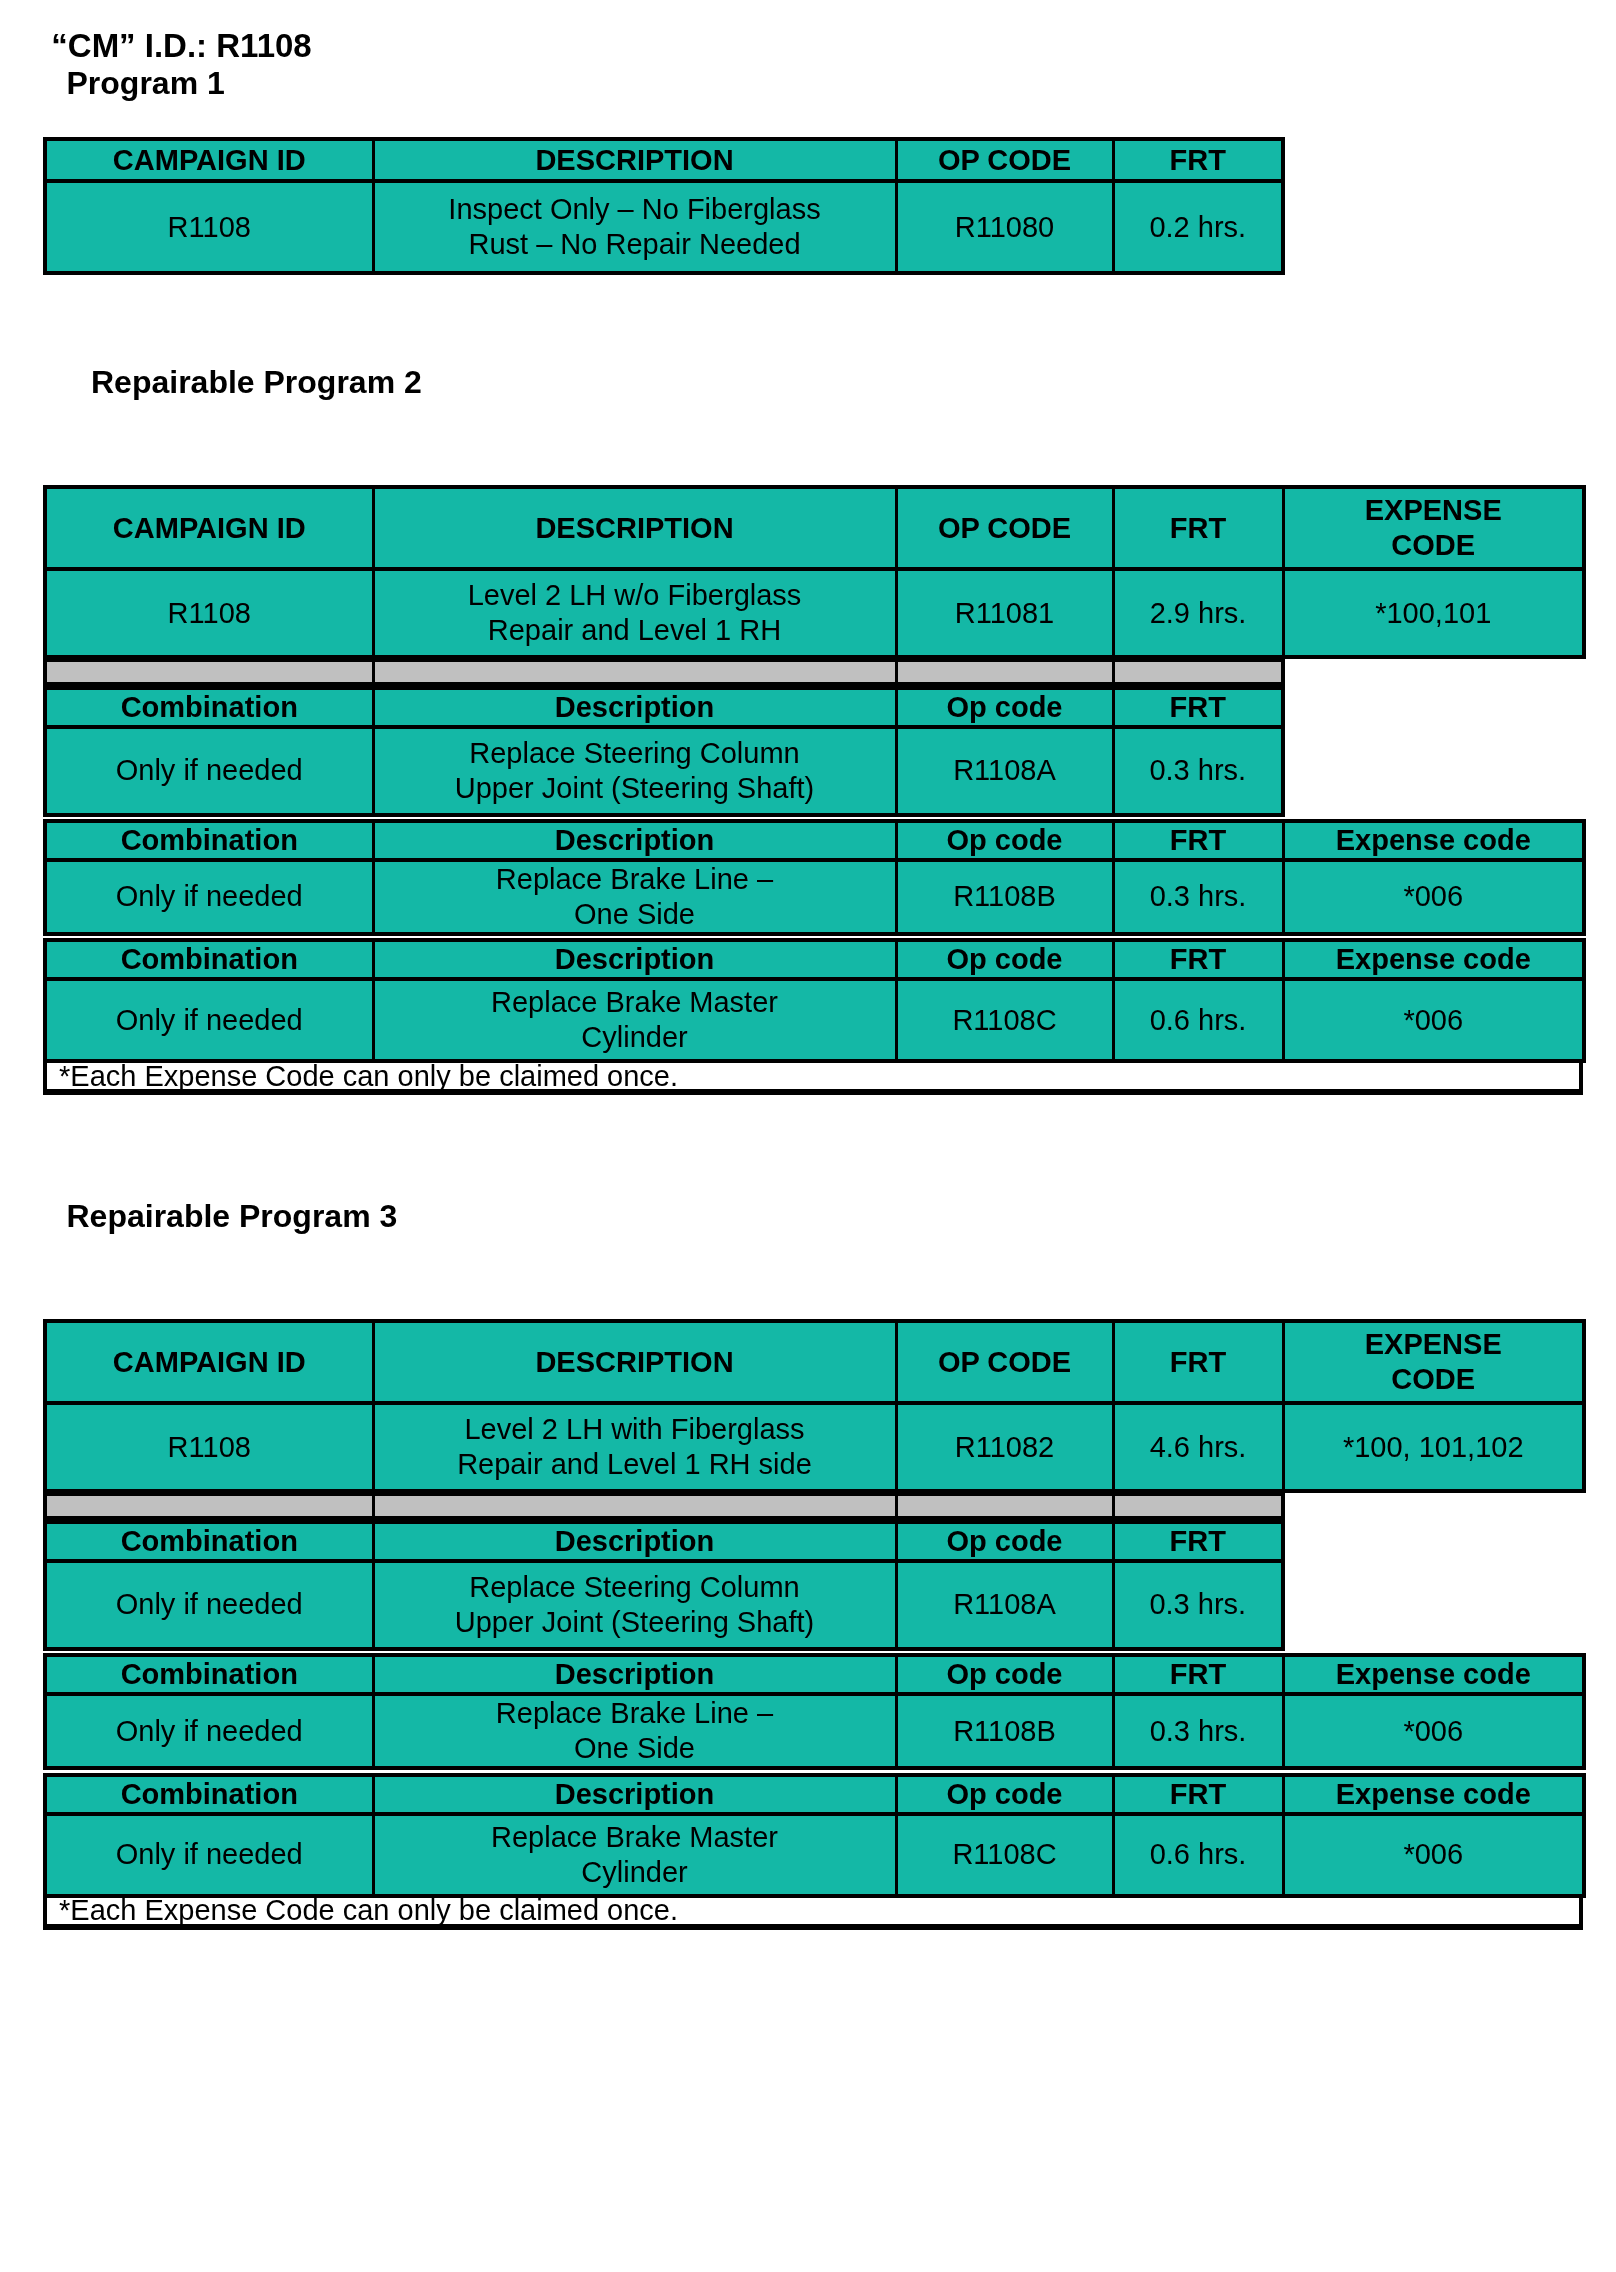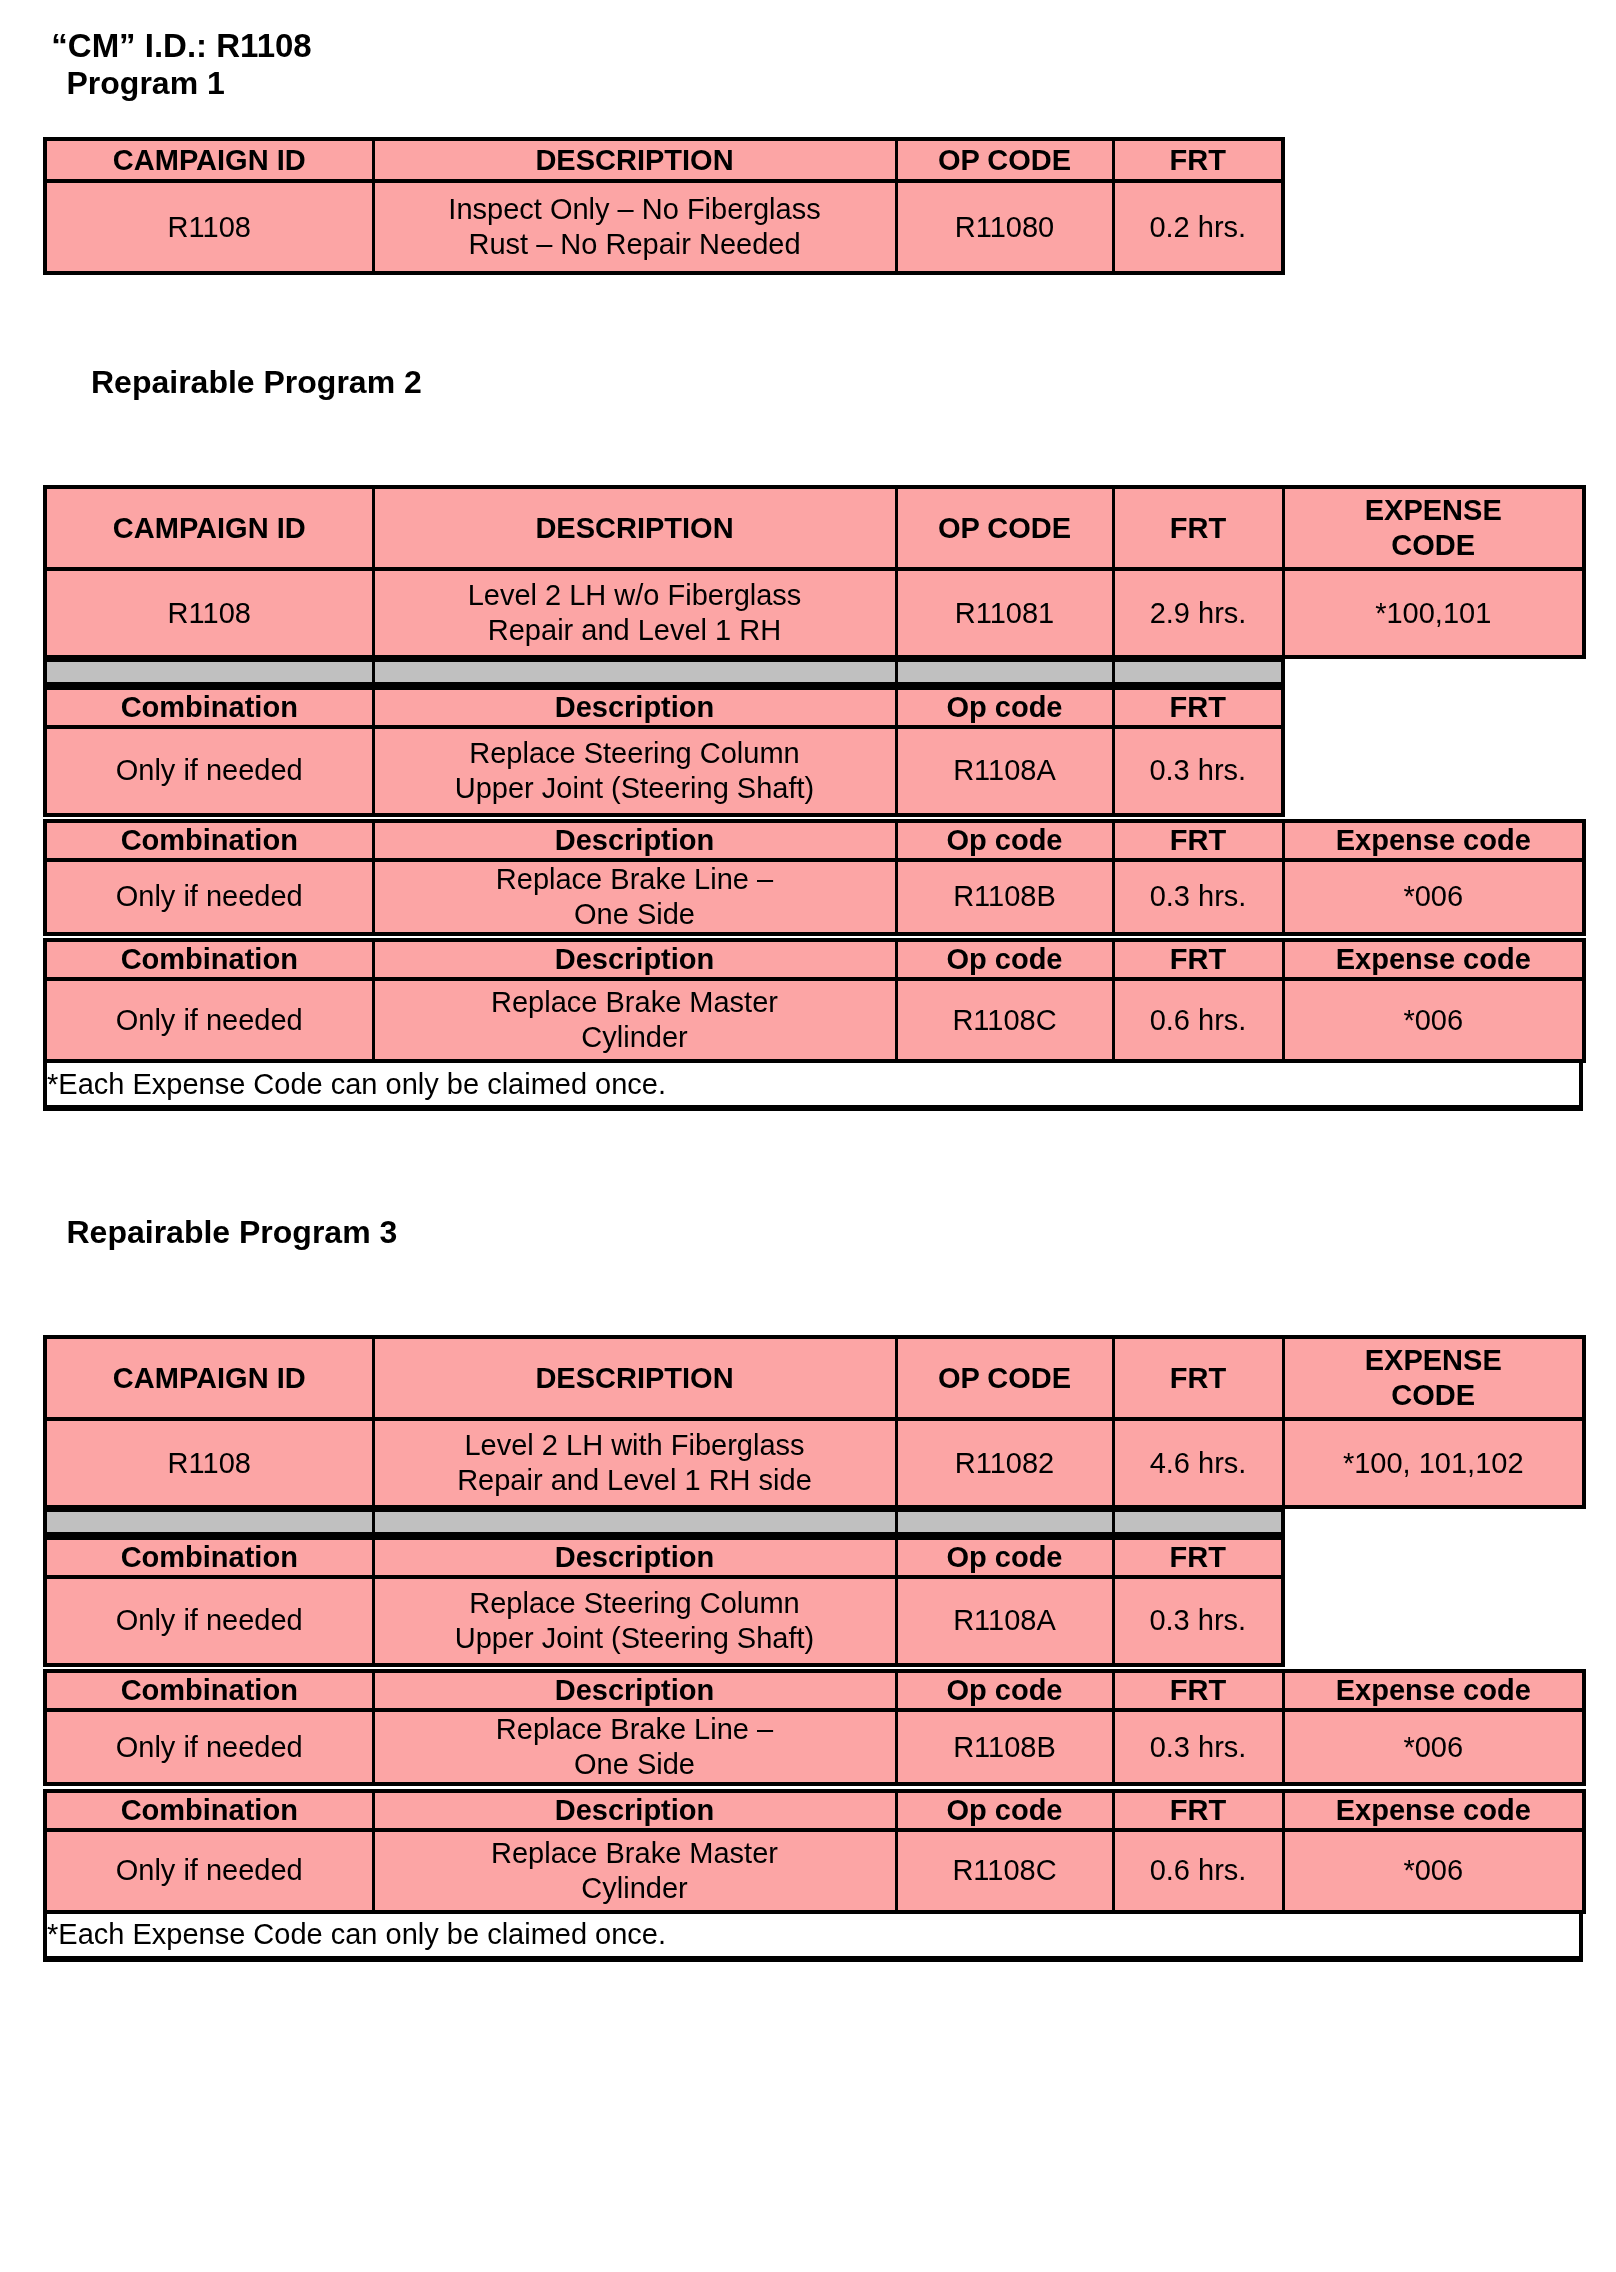--- a/index.html
+++ b/index.html
@@ -18,21 +18,21 @@
   .t-intro{margin-top:27px;}
   .t-cmid{margin-top:27px;}
   .prog-heading{font-size:32px;font-weight:bold;line-height:36px;margin-left:23.5px;white-space:nowrap;}
   .ph-1{}
   .ph-2{margin-top:89px;margin-left:48px;}
   .ph-3{margin-top:103px;}
 
   table.tbl{
     border-collapse:collapse;
     table-layout:fixed;
-    background:#fca5a5;
+    background:#14b8a6;
   }
   table.tbl th, table.tbl td{
     border:3px solid #000;
     text-align:center;
     vertical-align:middle;
     font-size:29px;
     line-height:35px;
     white-space:pre-line;
     padding:0;
     overflow:hidden;
@@ -64,24 +64,25 @@
     height:19.7px;
     border:3px solid #000;
   }
 
   .footnote-box{
     box-sizing:border-box;
     width:1540px;
     border:4.5px solid #000;
     border-top:none;
     border-bottom:6.8px solid #000;
-    height:48px;
+    height:32px;
     display:flex;
     align-items:center;
     font-size:29px;
+    padding-left:12px;
     text-align:center;
   }
 </style>
 </head>
 <body>
 
 <div class="page">
 
   <div class="toptext t-cmid">“CM” I.D.: R1108</div>
 

